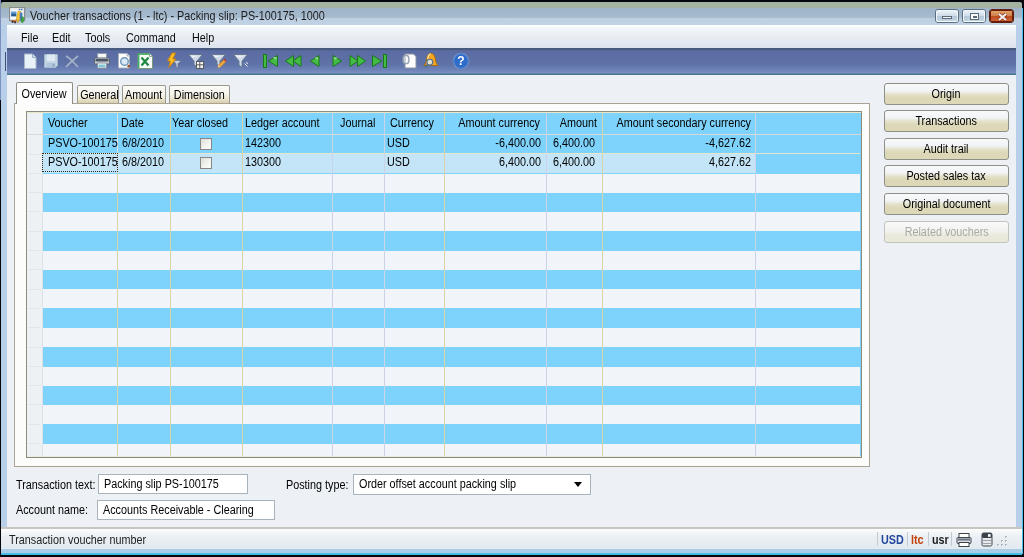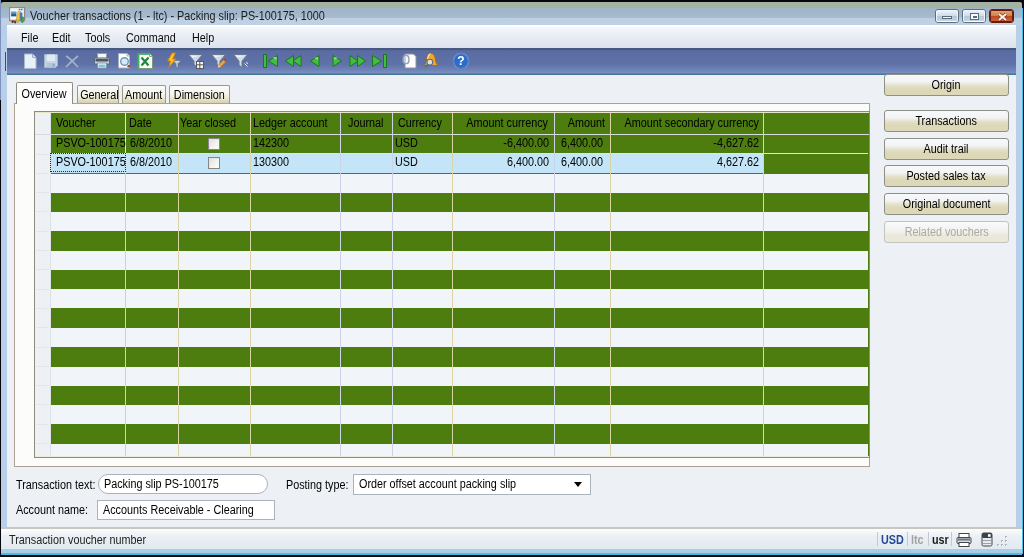--- a/index.html
+++ b/index.html
@@ -39,21 +39,21 @@
 
 
 .tab { top:85px; height:19px; border:1px solid #9b988c; border-bottom:none; border-radius:2px 2px 0 0;
   background:linear-gradient(#fbfbf8 0%, #f5f4ec 45%, #e8e4cc 72%, #d9d3b4 90%, #d6d0b0 100%); text-align:center; padding-top:2px; }
 #tab-active { top:82px; height:22px; background:#fdfdfd; z-index:5; border-color:#8e8b80; padding-top:4px; }
 
 
 #tabpage { left:14px; top:103px; width:856px; height:364px; border:1px solid #aba294; background:#fcfcfb; }
 
 
-#grid { left:34px; top:111px; width:836px; height:347px; border:1px solid #8b8b80; background:#4d7c0f; }
+#grid { left:26px; top:111px; width:836px; height:347px; border:1px solid #8b8b80; background:#7dd3fc; }
 .gl { position:absolute; width:1px; }
 .olive { background:#d8d4a4; }
 .peri { background:#ccd3e6; }
 .stripe { position:absolute; left:16px; right:1px; height:19px; background:#f1f5f9; }
 .cell { position:absolute; height:19px; line-height:19px; white-space:nowrap; transform:scaleX(.9); transform-origin:0 50%; }
 .rnum { text-align:right; transform-origin:100% 50%; }
 
 .cb { width:12px; height:12px; background:linear-gradient(135deg,#d9d9d3 0%, #ebebe7 35%, #f8f8f6 75%, #ffffff 100%); border:1px solid #878787;
   box-shadow:inset 1px 1px 0 #e7e7e2, inset -1px -1px 0 #f6f6f4; }
 
@@ -319,42 +319,42 @@
   <div class="cell" style="left:21px; top:41px;">PSVO-100175</div>
   <div class="cell" style="left:95px; top:41px;">6/8/2010</div>
   <div class="abs cb" style="left:173px; top:45px;"></div>
   <div class="cell" style="left:218px; top:41px;">130300</div>
   <div class="cell" style="left:360px; top:41px;">USD</div>
   <div class="cell rnum" style="left:414px; top:41px; width:100px;">6,400.00</div>
   <div class="cell rnum" style="left:468px; top:41px; width:100px;">6,400.00</div>
   <div class="cell rnum" style="left:524px; top:41px; width:200px;">4,627.62</div>
 </div>
 
-<div class="abs rbtn" style="top:74px;"><span class="txc">Origin</span></div>
+<div class="abs rbtn" style="top:83px;"><span class="txc">Origin</span></div>
 <div class="abs rbtn" style="top:110px;"><span class="txc">Transactions</span></div>
 <div class="abs rbtn" style="top:138px;text-decoration:underline;"><span class="txc">Audit trail</span></div>
 <div class="abs rbtn" style="top:165px;"><span class="txc">Posted sales tax</span></div>
 <div class="abs rbtn" style="top:193px;"><span class="txc">Original document</span></div>
 <div class="abs rbtn" id="rbtn-dis" style="top:221px;"><span class="txc">Related vouchers</span></div>
 
 <div class="abs lbl" style="left:16px; top:478px;"><span class="tx">Transaction text:</span></div>
-<div class="abs fld" style="left:98px; top:474px; width:170px;border-radius:10px;"><span class="tx">Packing slip PS-100175</span></div>
+<div class="abs fld" style="left:98px; top:474px; width:150px;"><span class="tx">Packing slip PS-100175</span></div>
 <div class="abs lbl" style="left:286px; top:478px;"><span class="tx">Posting type:</span></div>
 <div class="abs fld" style="left:353px; top:474px; width:238px; height:21px;"><span class="tx">Order offset account packing slip</span>
   <span style="position:absolute; right:8px; top:7px; width:0; height:0; border-left:4px solid transparent; border-right:4px solid transparent; border-top:5px solid #000;"></span>
 </div>
 <div class="abs lbl" style="left:16px; top:503px;"><span class="tx">Account name:</span></div>
 <div class="abs fld" style="left:97px; top:500px; width:178px;"><span class="tx">Accounts Receivable - Clearing</span></div>
 
 <div class="abs" id="statusbar"></div>
 <div class="abs" style="left:9px; top:533px; color:#222;"><span class="tx">Transaction voucher number</span></div>
 <div class="sdiv" style="left:877px; top:532px;"></div>
 <div class="abs" style="left:881px; top:533px; font-weight:bold; color:#23479c;"><span class="tx">USD</span></div>
 <div class="sdiv" style="left:907px; top:532px;"></div>
-<div class="abs" style="left:911px; top:533px; font-weight:bold; color:#a3a3a3;"><span class="tx">ltc</span></div>
+<div class="abs" style="left:911px; top:533px; font-weight:bold; color:#c2410c;"><span class="tx">ltc</span></div>
 <div class="sdiv" style="left:928px; top:532px;"></div>
 <div class="abs" style="left:932px; top:533px; font-weight:bold; color:#1c1c1c;"><span class="tx">usr</span></div>
 <div class="sdiv" style="left:951px; top:532px;"></div>
 
 <svg class="abs" style="left:956px; top:533px; width:16px; height:14px;" viewBox="0 0 16 14">
  <rect x="3" y="0.5" width="10" height="4" fill="#fff" stroke="#444"></rect>
  <rect x="1" y="4.5" width="14" height="6" rx="1" fill="#d8dce2" stroke="#3f4750"></rect>
  <rect x="2" y="5.5" width="12" height="2" fill="#6a7480"></rect>
  <rect x="3" y="9.5" width="10" height="4" fill="#fff" stroke="#444"></rect>
 </svg>

